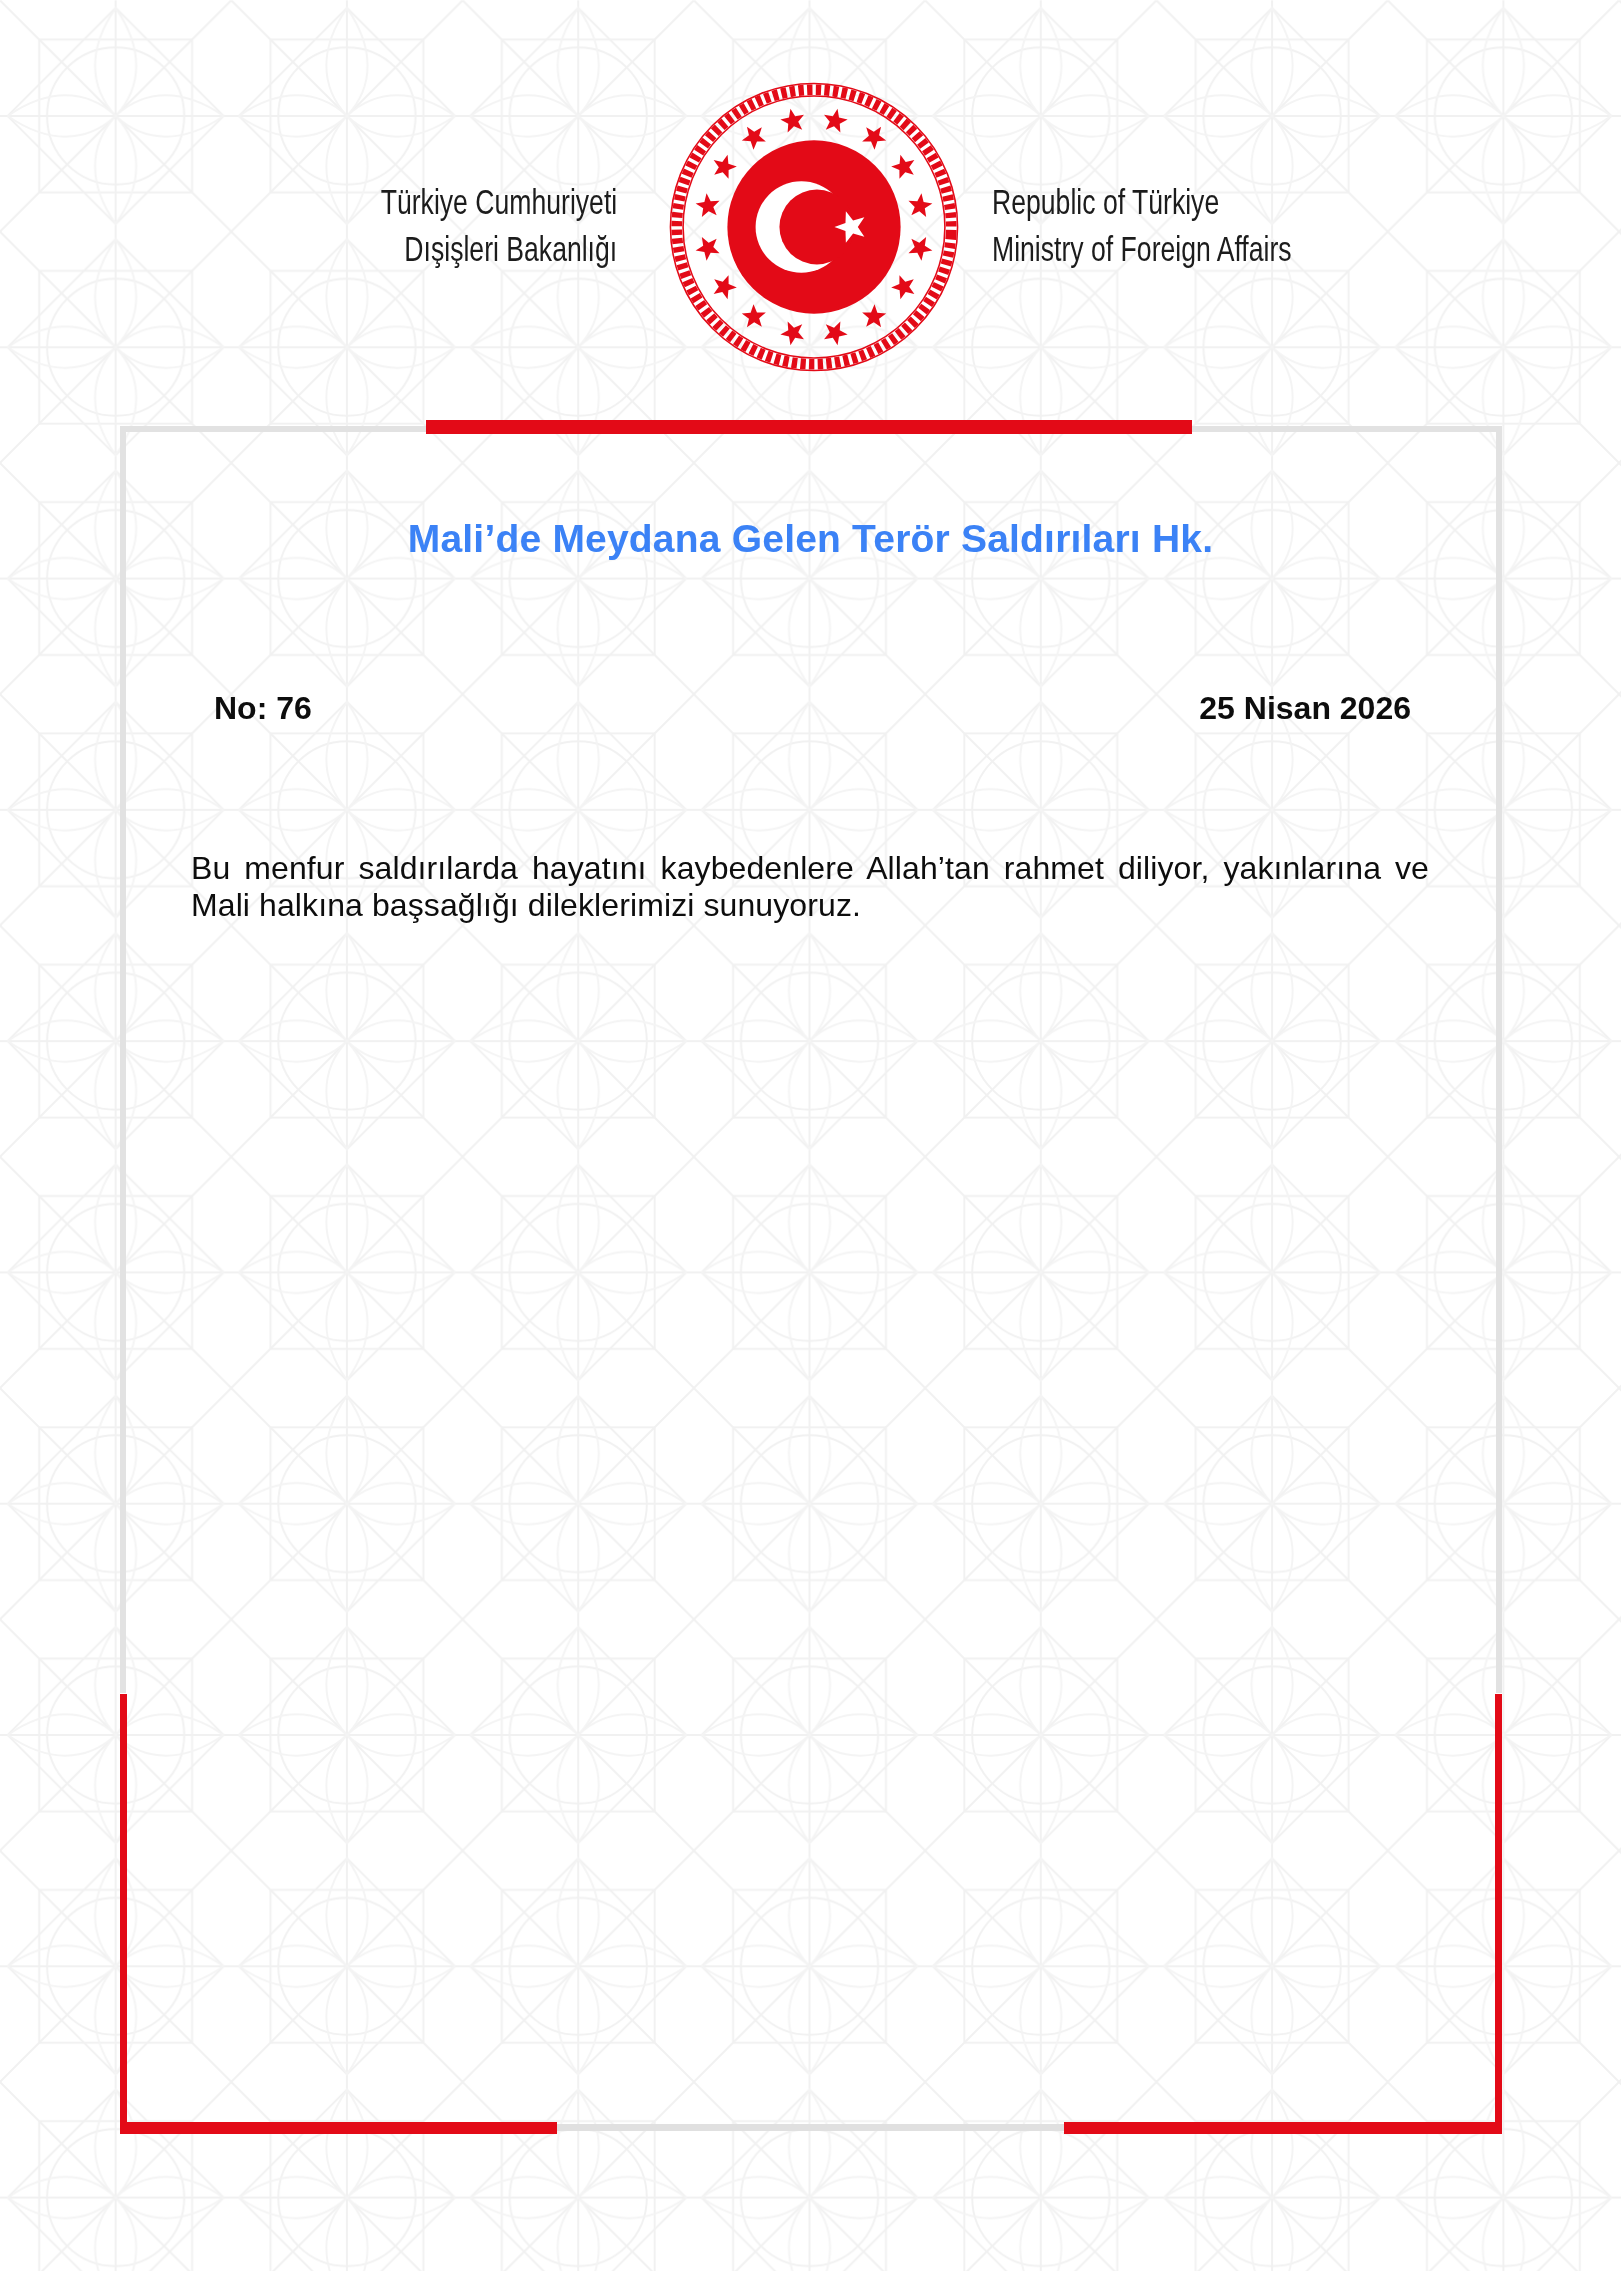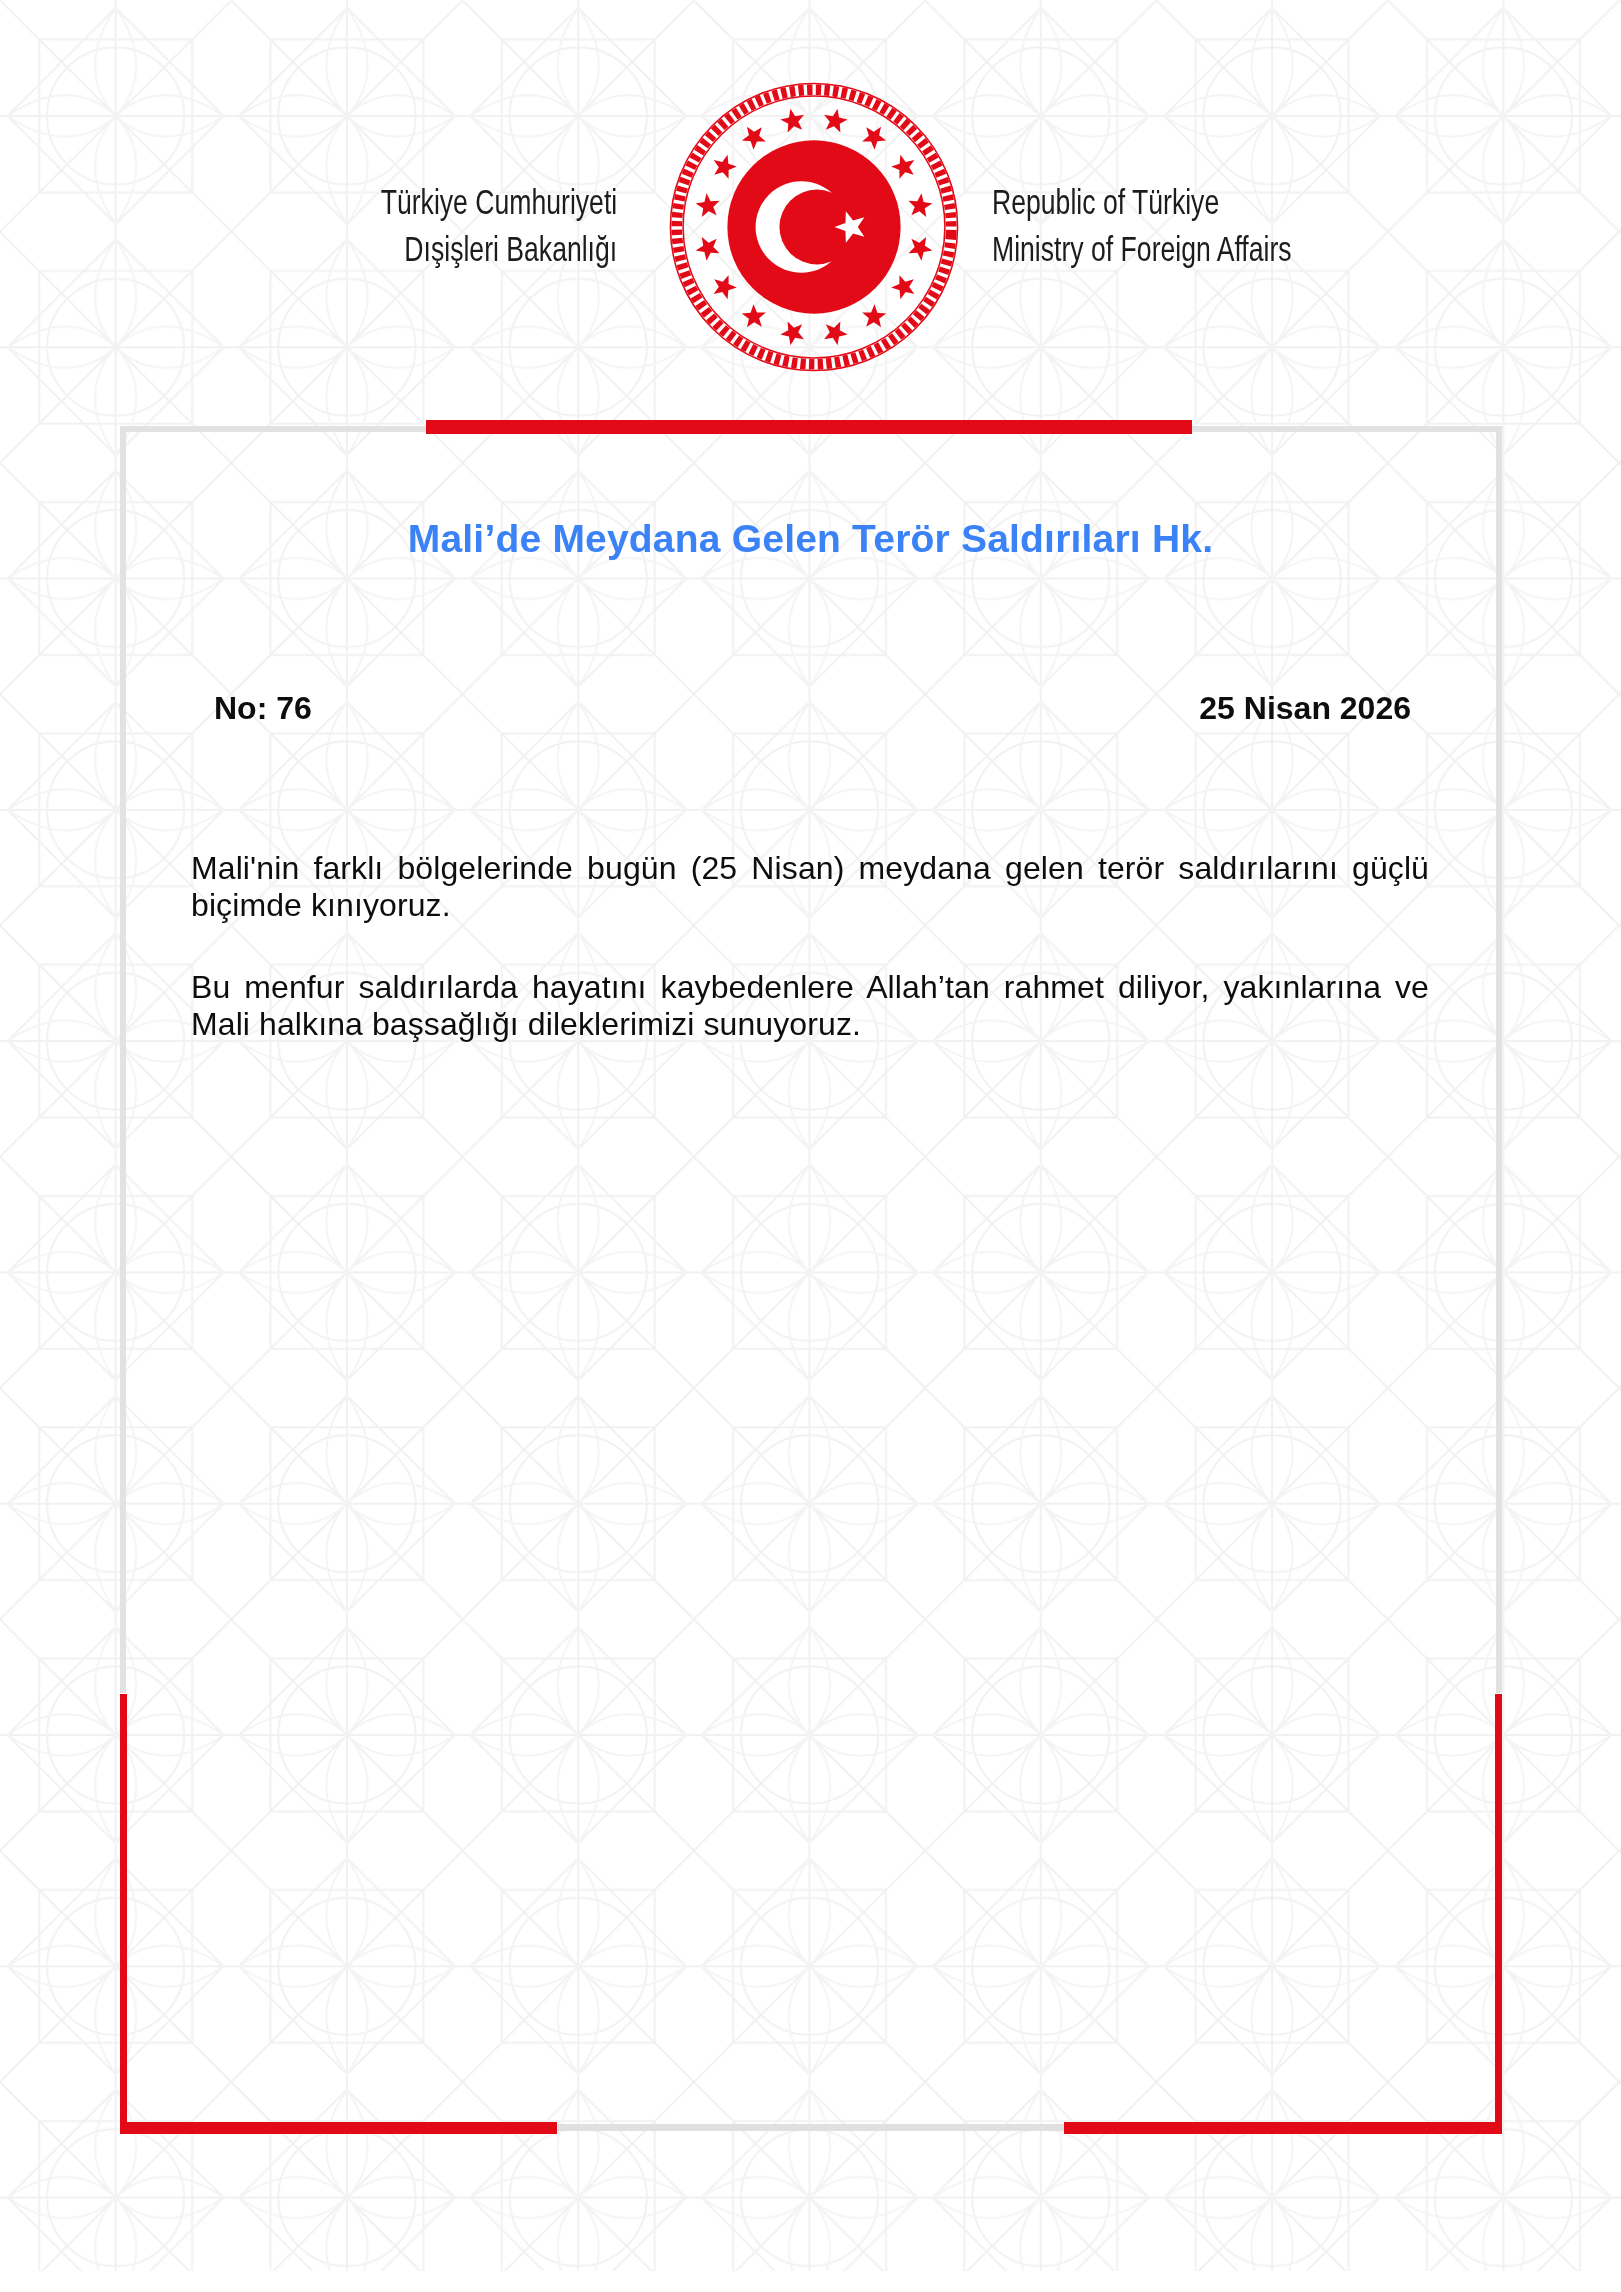--- a/index.html
+++ b/index.html
@@ -136,19 +136,18 @@
   <div class="fr fr-bot-red-r"></div>
 
   <h1 class="doc-title">Mali’de Meydana Gelen Terör Saldırıları Hk.</h1>
 
   <div class="meta-row">
     <span>No: 76</span>
     <span>25 Nisan 2026</span>
   </div>
 
   <div class="body-text">
-    <p>Mali'nin farklı bölgelerinde bugün (25 Nisan) meydana gelen terör saldırılarını güçlü biçimde kınıyoruz.</p>
     <p>Bu menfur saldırılarda hayatını kaybedenlere Allah’tan rahmet diliyor, yakınlarına ve Mali halkına başsağlığı dileklerimizi sunuyoruz.</p>
   </div>
 
 
 </div>
 
 
 </body></html>

